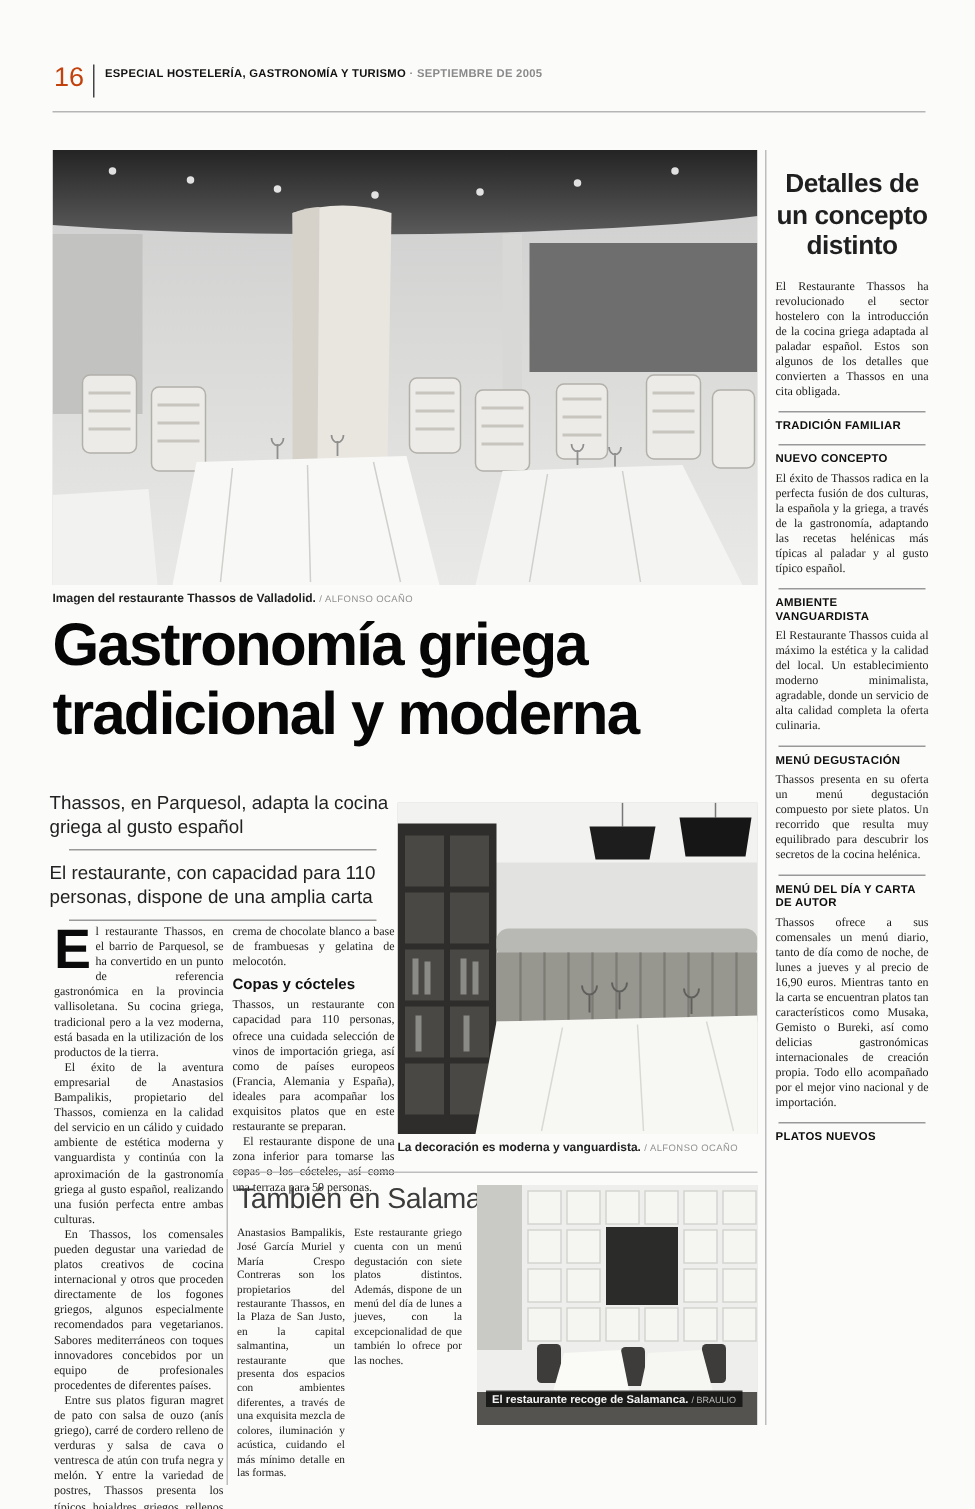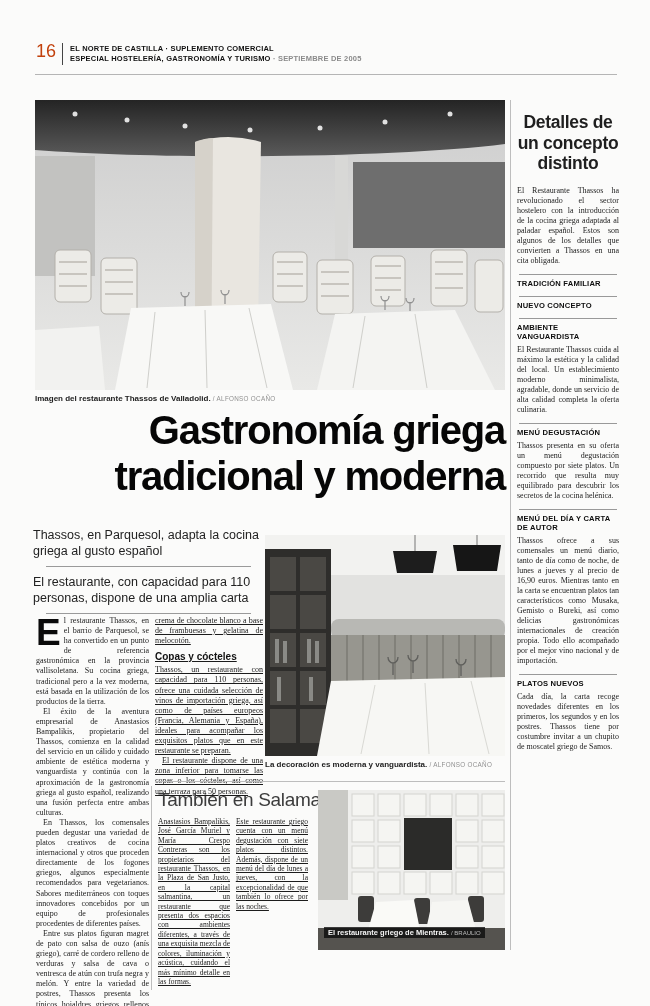--- a/index.html
+++ b/index.html
@@ -23,44 +23,44 @@
 
   .caption { position:absolute; font-family:"Liberation Sans",sans-serif; font-size:8px; font-weight:bold; color:#222; }
   .caption .credit { font-weight:normal; font-size:6.3px; color:#909090; letter-spacing:.3px; }
   .cap-main { left:35px; top:394px; width:470px; }
   .cap-mid  { left:265px; top:760px; width:240px; }
   .cap-sal  { position:absolute; left:6px; bottom:12px; background:rgba(10,10,10,.78); color:#f4f4f4;
               font-family:"Liberation Sans",sans-serif; font-size:7.5px; font-weight:bold; padding:1px 4px; }
   .cap-sal .credit { font-weight:normal; font-size:6px; color:#bdbdbd; }
 
   
-  .headline { left:35px; top:407px; width:470px; text-align:right;
+  .headline { left:35px; top:407px; width:470px; text-align:left;
               font-family:"Liberation Sans",sans-serif; font-weight:bold; font-size:40px;
               line-height:46px; letter-spacing:-1.2px; color:#060606; }
   .subheads { left:33px; top:528px; width:230px; text-align:left;
               font-family:"Liberation Sans",sans-serif; font-size:12.5px; line-height:15.5px; color:#222; }
   .subheads hr { border:none; border-top:1px solid #9a9a9a; width:205px; margin:7px auto 8px auto; }
 
   
   .bodycol { position:absolute; font-size:8px; line-height:10.1px; text-align:justify; color:#1b1b1b; }
   .col1 { left:36px;  top:616px; width:113px; }
-  .col2 { left:155px; top:616px; width:108px;text-decoration:underline; }
+  .col2 { left:155px; top:616px; width:108px; }
   .bodycol p { margin-bottom:0; }
   .bodycol p + p { text-indent:7px; }
   .dropcap { float:left; font-family:"Liberation Sans",sans-serif; font-weight:bold; font-size:37px;
              line-height:29px; padding:2px 3px 0 0; color:#0a0a0a; }
   .colhead { font-family:"Liberation Sans",sans-serif; font-weight:bold; font-size:10px;
              margin:6px 0 3px 0; color:#111; }
 
   
   .sal-rule-top { left:155px; top:781px; width:350px; height:1px; background:#bdbdbd; }
   .sal-vrule    { left:151px; top:786px; width:1px; height:204px; background:#bdbdbd; }
   .sal-title { left:158px; top:789px; width:200px; font-family:"Liberation Sans",sans-serif;
                font-size:19px; font-weight:normal; color:#3c3c3c; letter-spacing:-.3px; }
-  .salcol { position:absolute; font-size:7.5px; line-height:9.4px; text-align:justify;text-decoration:underline; }
+  .salcol { position:absolute; font-size:7.5px; line-height:9.4px; text-align:justify; }
   .salA { left:158px; top:817px; width:72px; }
   .salB { left:236px; top:817px; width:72px; }
   .salcol p + p { text-indent:6px; }
 
   
   .side-vrule { left:510px; top:100px; width:1px; height:850px; background:#bdbdbd; }
   .sidebar { left:517px; top:112px; width:102px; }
   .side-title { font-family:"Liberation Sans",sans-serif; font-size:17.5px; line-height:20.5px;
                 text-align:center; color:#1f1f1f; letter-spacing:-.3px; margin-bottom:12px; }
   .side-intro { font-size:8px; line-height:10px; text-align:justify; }
@@ -68,21 +68,20 @@
   .side-sec-title { font-family:"Liberation Sans",sans-serif; font-weight:bold; font-size:7.6px;
                     letter-spacing:.2px; color:#0e0e0e; margin-bottom:4px; line-height:9px; }
   .side-sec-text { font-size:8px; line-height:10px; text-align:justify; }
 </style>
 </head>
 <body>
 
 <div class="abs pagenum">16</div>
 <div class="abs mast-divider"></div>
 <div class="abs masthead">
-  <div>EL NORTE DE CASTILLA · SUPLEMENTO COMERCIAL</div>
   <div>
     <span>ESPECIAL HOSTELERÍA, GASTRONOMÍA Y TURISMO</span>
     <span class="date">· SEPTIEMBRE DE 2005</span>
   </div>
 </div>
 <div class="abs rule-top"></div>
 
 <figure class="photo-main">
   <svg width="470" height="290" viewBox="0 0 470 290">
     <defs>
@@ -270,44 +269,44 @@
       <rect x="40" y="106" width="16" height="26" rx="3"></rect>
       <rect x="96" y="108" width="16" height="26" rx="3"></rect>
       <rect x="150" y="106" width="16" height="26" rx="3"></rect>
     </g>
 
     <path d="M58,112 L96,110 L102,140 L50,140 Z" fill="#fafaf7"></path>
     <path d="M114,112 L150,110 L158,140 L108,140 Z" fill="#f6f6f3"></path>
     <rect x="0" y="138" width="187" height="22" fill="#55534f"></rect>
   </svg>
   <figcaption class="cap-sal">
-    <span>El restaurante griego de Mientras.</span>
+    <span>El restaurante recoge de Salamanca.</span>
     <span class="credit">/ BRAULIO</span>
   </figcaption>
 </figure>
 
 <div class="abs side-vrule"></div>
 <aside class="abs sidebar">
   <h2 class="side-title">Detalles de un concepto distinto</h2>
   <p class="side-intro">El Restaurante Thassos ha revolucionado el sector hostelero con la introducción de la cocina griega adaptada al paladar español. Estos son algunos de los detalles que convierten a Thassos en una cita obligada.</p>
 
   <hr class="side-sec-rule">
   <h4 class="side-sec-title">TRADICIÓN FAMILIAR</h4>
 
   <hr class="side-sec-rule">
   <h4 class="side-sec-title">NUEVO CONCEPTO</h4>
+  <p class="side-sec-text">El éxito de Thassos radica en la perfecta fusión de dos culturas, la española y la griega, a través de la gastronomía, adaptando las recetas helénicas más típicas al paladar y al gusto típico español.</p>
 
   <hr class="side-sec-rule">
   <h4 class="side-sec-title">AMBIENTE VANGUARDISTA</h4>
   <p class="side-sec-text">El Restaurante Thassos cuida al máximo la estética y la calidad del local. Un establecimiento moderno minimalista, agradable, donde un servicio de alta calidad completa la oferta culinaria.</p>
 
   <hr class="side-sec-rule">
   <h4 class="side-sec-title">MENÚ DEGUSTACIÓN</h4>
   <p class="side-sec-text">Thassos presenta en su oferta un menú degustación compuesto por siete platos. Un recorrido que resulta muy equilibrado para descubrir los secretos de la cocina helénica.</p>
 
   <hr class="side-sec-rule">
   <h4 class="side-sec-title">MENÚ DEL DÍA Y CARTA DE AUTOR</h4>
   <p class="side-sec-text">Thassos ofrece a sus comensales un menú diario, tanto de día como de noche, de lunes a jueves y al precio de 16,90 euros. Mientras tanto en la carta se encuentran platos tan característicos como Musaka, Gemisto o Bureki, así como delicias gastronómicas internacionales de creación propia. Todo ello acompañado por el mejor vino nacional y de importación.</p>
 
   <hr class="side-sec-rule">
   <h4 class="side-sec-title">PLATOS NUEVOS</h4>
-  <p class="side-sec-text">Cada día, la carta recoge novedades diferentes en los primeros, los segundos y en los postres. Thassos tiene por costumbre invitar a un chupito de moscatel griego de Samos.</p>
 </aside>
 
 </body></html>

